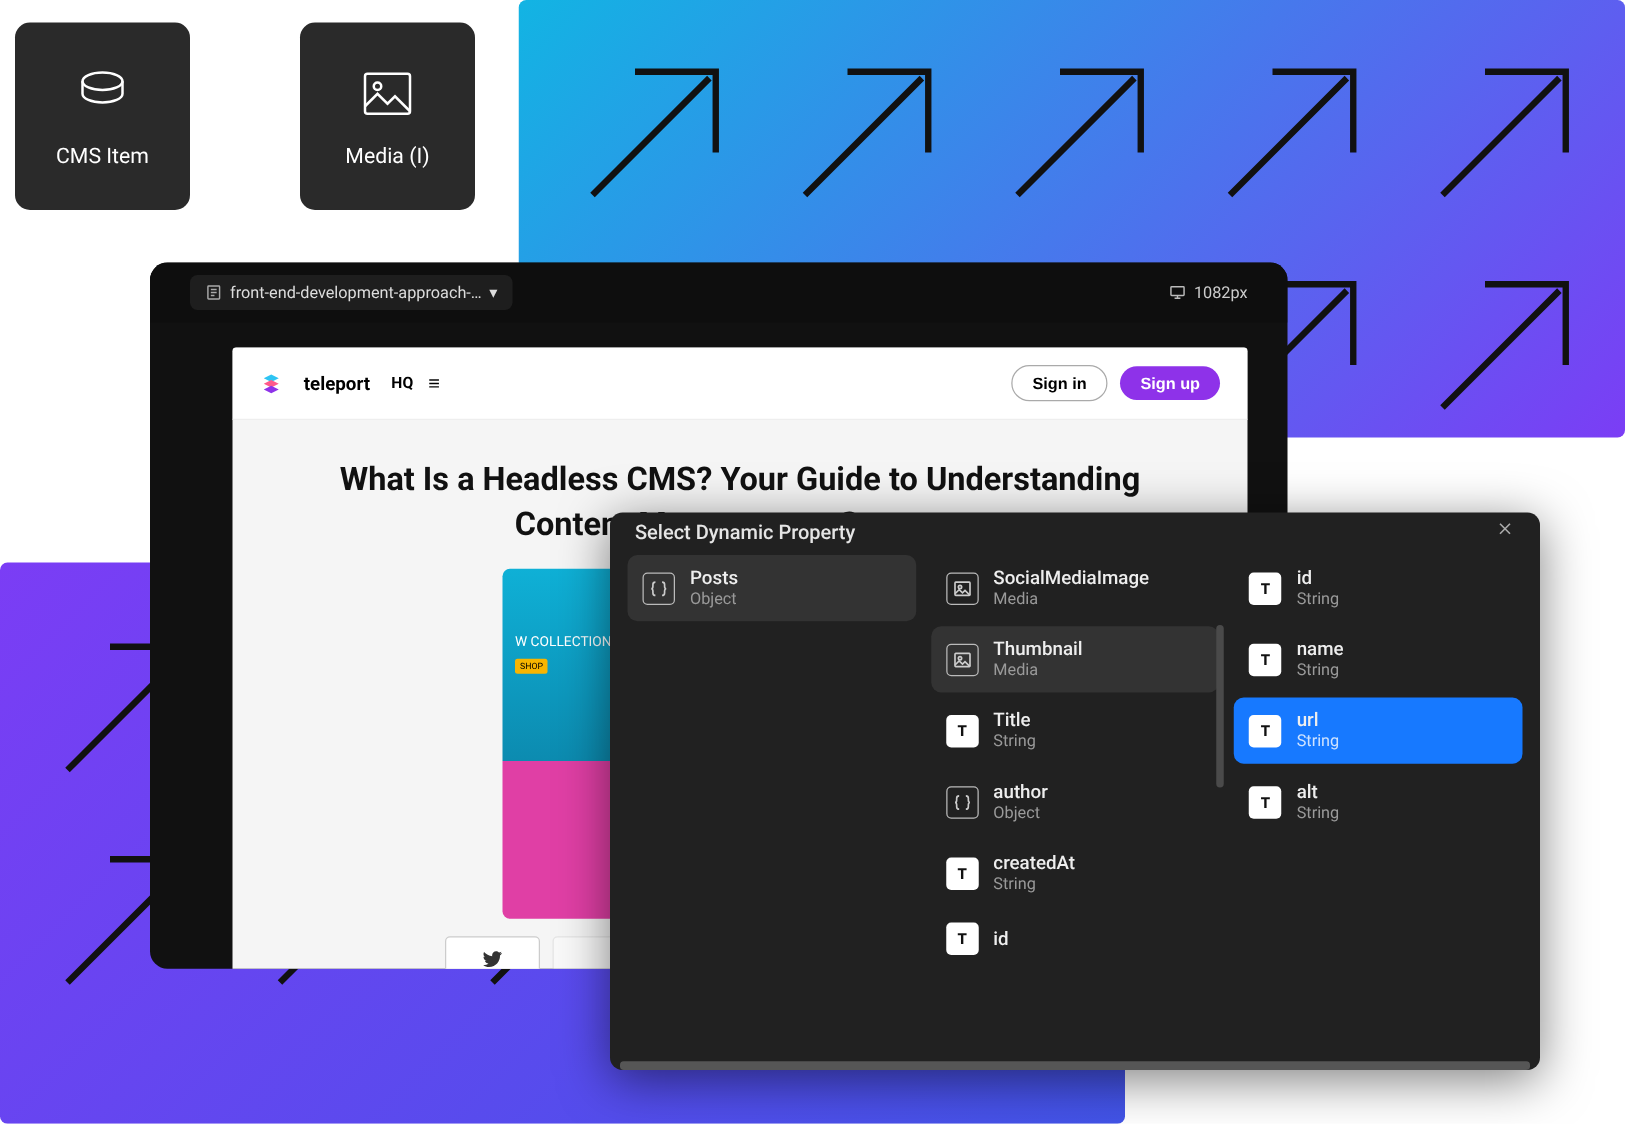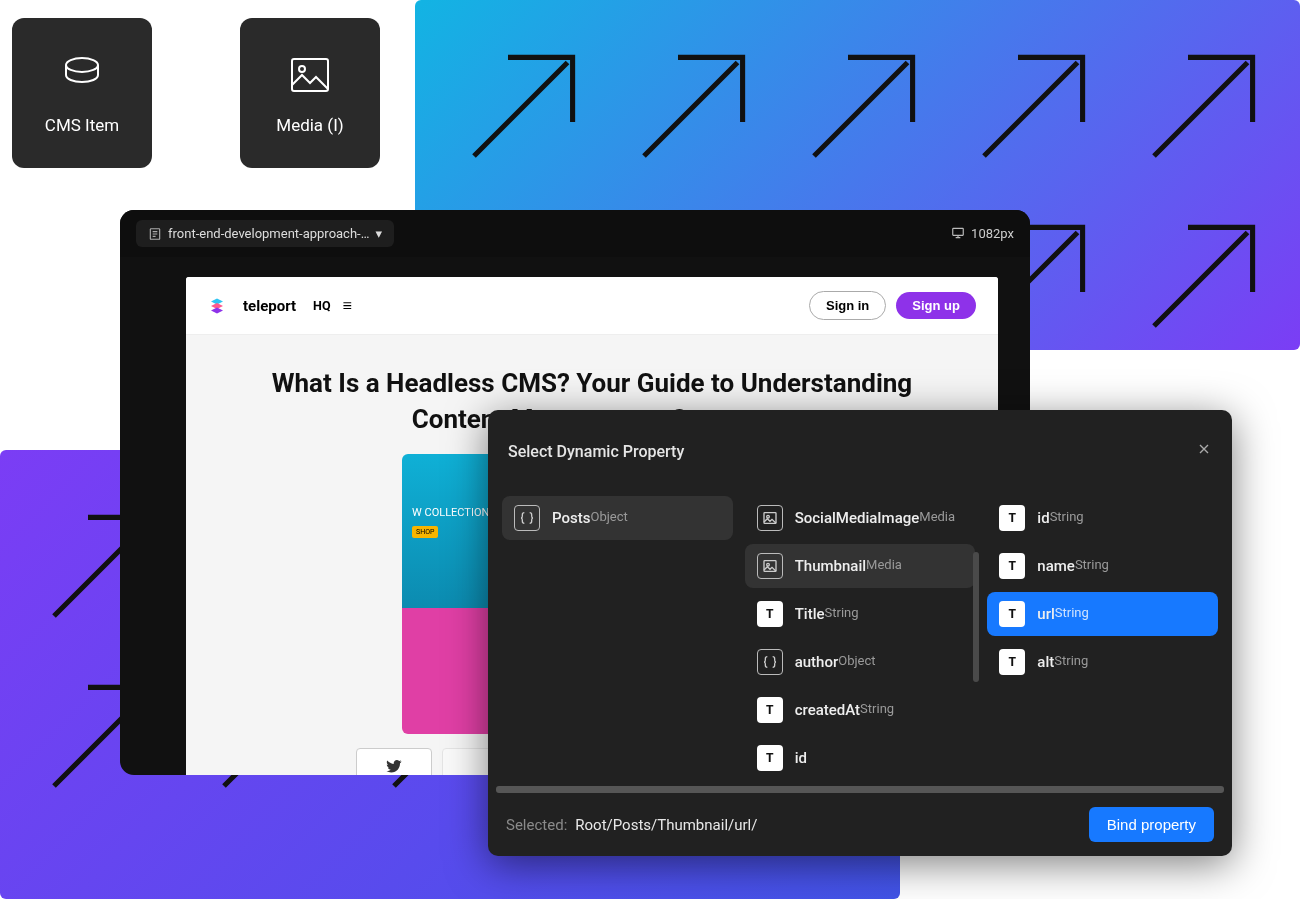--- a/index.html
+++ b/index.html
@@ -9,21 +9,21 @@
   .arrow-grid{position:absolute;display:grid;grid-template-columns:repeat(5,1fr);gap:0}
   .arrow-grid.g1{top:20px;left:440px}
   .arrow-grid.g2{top:480px;left:20px}
   .arr{width:170px;height:170px}
   .arr svg{width:100%;height:100%}
   .tile{position:absolute;width:140px;height:150px;background:#2a2a2a;border-radius:12px;display:flex;flex-direction:column;align-items:center;justify-content:center;gap:16px;color:#fff;font-size:17px}
   .tile1{top:18px;left:12px}
   .tile2{top:18px;left:240px}
   .tile .ico{width:48px;height:48px;display:flex;align-items:center;justify-content:center}
   .editor{position:absolute;top:210px;left:120px;width:910px;height:565px;background:#111;border-radius:14px;overflow:hidden}
-  .ed-top{display:flex;align-items:center;padding:10px 16px;gap:24px;background:#0e0e0e}
+  .ed-top{display:flex;align-items:center;padding:10px 32px;gap:24px;background:#0e0e0e}
   .pagesel{background:#1e1e1e;color:#ddd;padding:6px 12px;border-radius:6px;font-size:13px;display:flex;align-items:center;gap:6px}
   .vp{margin-left:auto;color:#ccc;font-size:13px;display:flex;gap:6px}
   .canvas{position:relative;margin:20px 32px 0 66px;height:500px;background:#f5f5f5;border-radius:3px;overflow:hidden}
   .site-top{display:flex;align-items:center;padding:14px 22px;background:#fff;border-bottom:1px solid #eee}
   .logo{display:flex;align-items:center;gap:17px;font-weight:700;font-size:15px}
   .logo svg{width:18px;height:18px}
   .hamb{margin-left:12px;letter-spacing:2px}
   .pill{border-radius:18px;padding:6px 16px;font-size:13px;font-weight:600}
   .signin{background:#fff;border:1px solid #aaa;margin-left:auto}
   .signup{background:#8e32e9;color:#fff;margin-left:10px;border:none}
@@ -35,34 +35,34 @@
   .m1 .btn1{position:absolute;top:72px;left:10px;background:#f7b500;color:#000;font-size:7px;padding:2px 4px;border-radius:2px}
   .dress{position:absolute;top:12px;right:8px;width:90px;height:120px}
   .m2{background:linear-gradient(135deg,#ff7a59,#ff4f8b);}
   .m2 .bar{position:absolute;top:0;left:0;right:0;height:20px;background:#fff;display:flex;align-items:center;padding:0 8px;font-size:7px;color:#555}
   .m2 .prod{position:absolute;top:84px;left:0;right:0;text-align:center;color:#fff;font-size:11px;font-weight:700}
   .m2 .sub{font-size:7px;font-weight:400;display:block;margin-top:4px;opacity:.9}
   .fig{position:absolute;top:50px;left:45px;right:45px;bottom:20px}
   .soc{display:flex;justify-content:flex-start;gap:10px;padding:14px 170px}
   .soc .sbtn{width:76px;height:36px;border:1px solid #ccc;background:#fff;border-radius:4px;display:flex;align-items:center;justify-content:center}
   .modal{position:absolute;top:410px;left:488px;width:744px;height:446px;background:#212121;border-radius:10px;display:flex;flex-direction:column;box-shadow:0 8px 40px rgba(0,0,0,.5)}
-  .m-head{display:flex;align-items:center;padding:31px 20px;color:#e5e5e5;font-size:16px;font-weight:500}
+  .m-head{display:flex;align-items:center;padding:5px 20px;color:#e5e5e5;font-size:16px;font-weight:500}
   .m-close{margin-left:auto;color:#999;cursor:pointer}
   .m-cols{flex:1;display:flex;gap:0;padding:0 8px 0 8px;overflow:hidden}
   .col{flex:1;display:flex;flex-direction:column;gap:4px;padding:4px 6px;overflow:hidden}
   .col.c2{position:relative}
   .scroll-ind{position:absolute;right:2px;top:60px;width:6px;height:130px;background:#4a4a4a;border-radius:3px}
   .itm{display:flex;align-items:center;gap:12px;padding:9px 12px;border-radius:8px;cursor:pointer}
   .itm.active{background:#333}
   .itm.sel{background:#1779ff}
   .itm .ibox{width:26px;height:26px;border-radius:4px;display:flex;align-items:center;justify-content:center;flex-shrink:0}
   .ib-obj{border:1.5px solid #bbb}
   .ib-img{border:1.5px solid #bbb}
   .ib-t{background:#fff;color:#111;font-size:12px;font-weight:800}
-  .itm .txt{display:flex;flex-direction:row;line-height:1.25}
+  .itm .txt{display:flex;flex-direction:column;line-height:1.25}
   .itm .nm{color:#eee;font-size:15px;font-weight:500}
   .itm .tp{color:#9a9a9a;font-size:13px}
   .itm.sel .tp{color:#cfe3ff}
   .m-scroll{height:7px;background:#565656;margin:0 8px;border-radius:3px}
   .m-foot{display:flex;align-items:center;padding:14px 18px;gap:8px}
   .m-foot .lbl{color:#8a8a8a;font-size:15px}
   .m-foot .pth{color:#e8e8e8;font-size:15px}
   .bind-btn{margin-left:auto;background:#1779ff;color:#fff;border:none;padding:9px 18px;border-radius:6px;font-size:15px;font-weight:500;cursor:pointer}
 </style>
 </head>
@@ -338,18 +338,13 @@
         <div class="itm">
           <div class="ibox ib-t">T</div>
           <div class="txt">
             <span class="nm">alt</span>
             <span class="tp">String</span>
           </div>
         </div>
       </div>
   </div>
   <div class="m-scroll"></div>
-  <div class="m-foot">
-    <span class="lbl">Selected:</span>
-    <span class="pth">Root/Posts/Thumbnail/url/</span>
-    <button class="bind-btn">Bind property</button>
-  </div>
 </div>
 
 </body></html>

